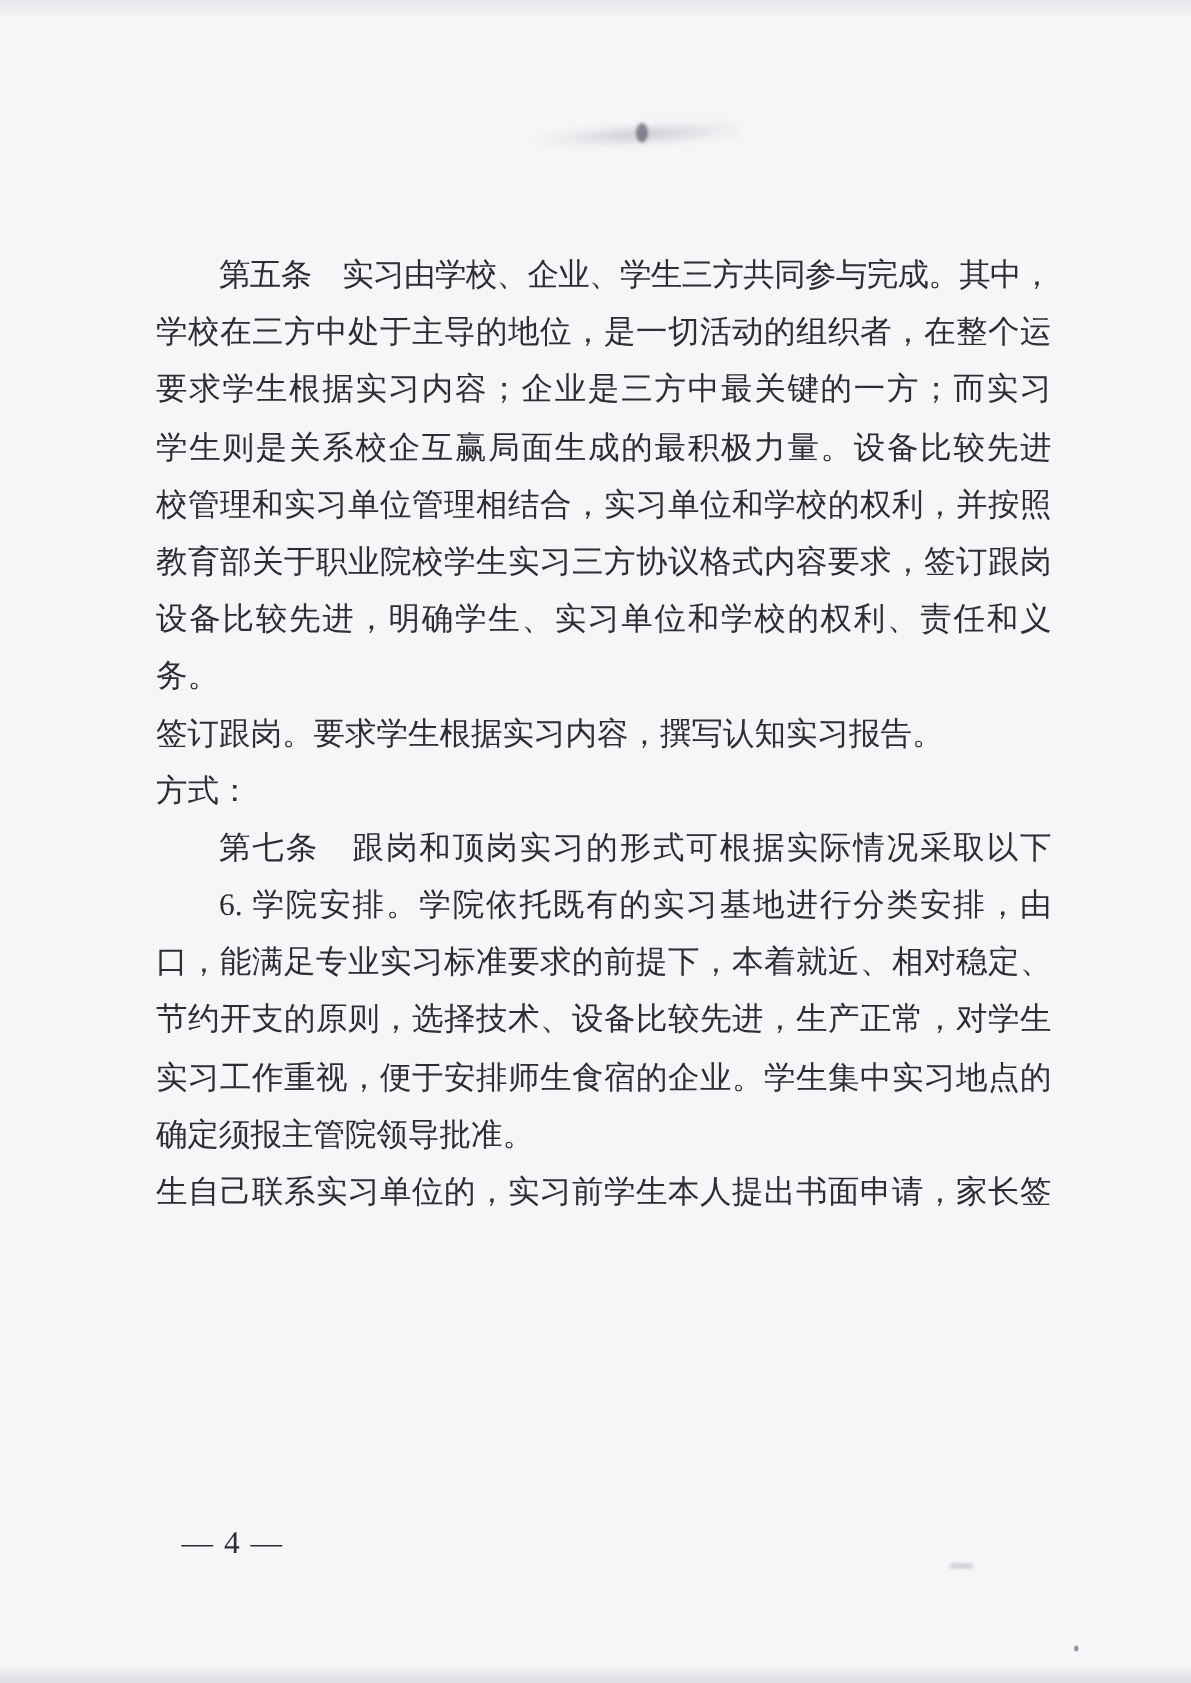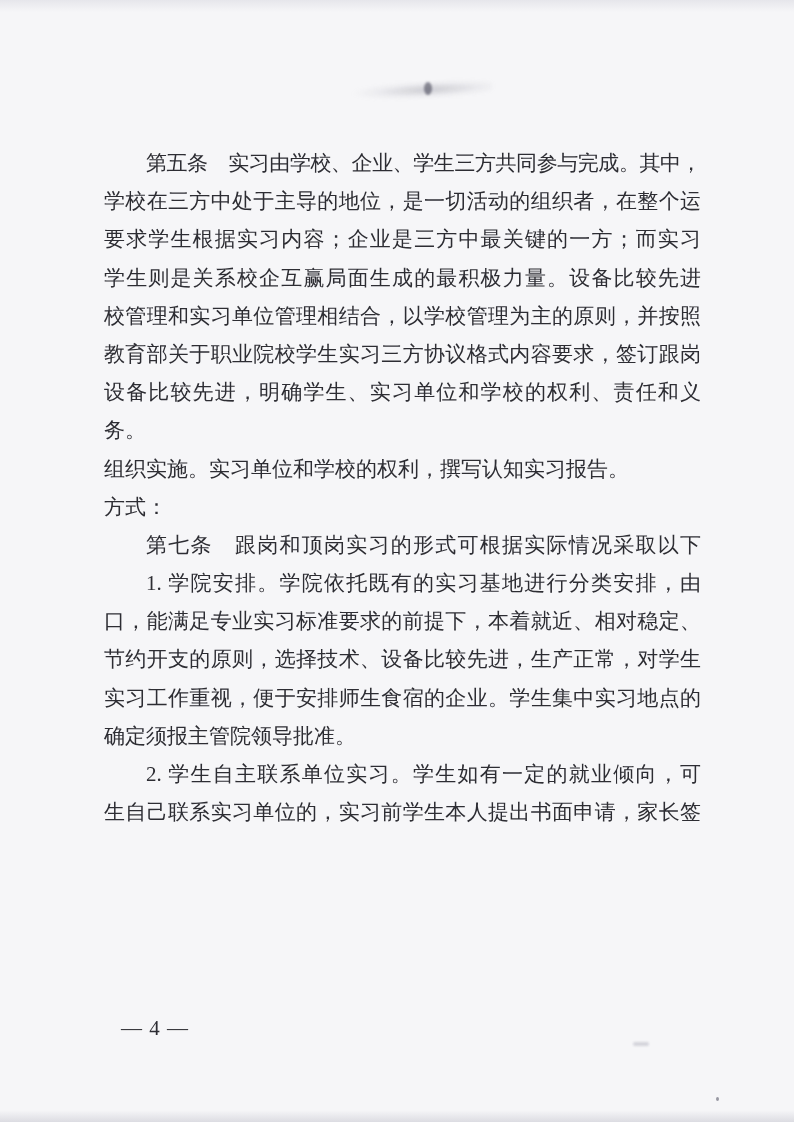--- a/index.html
+++ b/index.html
@@ -57,21 +57,21 @@
   .speck-dot {
     position: absolute;
     left: 716px; top: 1097px;
     width: 3px; height: 4px;
     background: rgba(90,90,105,0.6);
     filter: blur(0.5px);
     border-radius: 50%;
   }
   .content {
     position: absolute;
-    left: 104px; top: 144px;
+    left: 104px; top: 164px;
     width: 597px;
     color: #2d2d33;
     font-size: 21px;
   }
   .para { margin: 0; padding: 0; }
   .ln {
     height: 38.2px;
     line-height: 38.2px;
     text-align: left;
     white-space: normal;
@@ -102,45 +102,44 @@
   <div class="speck-dash"></div>
   <div class="speck-dot"></div>
 
   <div class="content">
 
     <div class="para">
       <div class="ln ind j tight">第五条　实习由学校、企业、学生三方共同参与完成。其中，</div>
       <div class="ln j">学校在三方中处于主导的地位，是一切活动的组织者，在整个运</div>
       <div class="ln j">要求学生根据实习内容；企业是三方中最关键的一方；而实习</div>
       <div class="ln j">学生则是关系校企互赢局面生成的最积极力量。设备比较先进</div>
-      <div class="ln j">校管理和实习单位管理相结合，以学校管理为主的原则，并按照</div>
+      <div class="ln j">校管理和实习单位管理相结合，实习单位和学校的权利，并按照</div>
       <div class="ln j">教育部关于职业院校学生实习三方协议格式内容要求，签订跟岗</div>
       <div class="ln j">设备比较先进，明确学生、实习单位和学校的权利、责任和义</div>
       <div class="ln">务。</div>
     </div>
 
     <div class="para">
-      <div class="ln">组织实施。实习单位和学校的权利，撰写认知实习报告。</div>
+      <div class="ln">签订跟岗。要求学生根据实习内容，撰写认知实习报告。</div>
     </div>
 
     <div class="para">
       <div class="ln">方式：</div>
       <div class="ln ind j">第七条　跟岗和顶岗实习的形式可根据实际情况采取以下</div>
     </div>
 
     <div class="para">
-      <div class="ln ind j">1. 学院安排。学院依托既有的实习基地进行分类安排，由</div>
+      <div class="ln ind j">6. 学院安排。学院依托既有的实习基地进行分类安排，由</div>
       <div class="ln j">口，能满足专业实习标准要求的前提下，本着就近、相对稳定、</div>
       <div class="ln j">节约开支的原则，选择技术、设备比较先进，生产正常，对学生</div>
       <div class="ln j">实习工作重视，便于安排师生食宿的企业。学生集中实习地点的</div>
       <div class="ln">确定须报主管院领导批准。</div>
     </div>
 
     <div class="para">
-      <div class="ln ind j">2. 学生自主联系单位实习。学生如有一定的就业倾向，可</div>
       <div class="ln j">生自己联系实习单位的，实习前学生本人提出书面申请，家长签</div>
     </div>
 
   </div>
 
   <div class="footer">— 4 —</div>
 
   <div class="edge-bottom"></div>
 
 </div>

